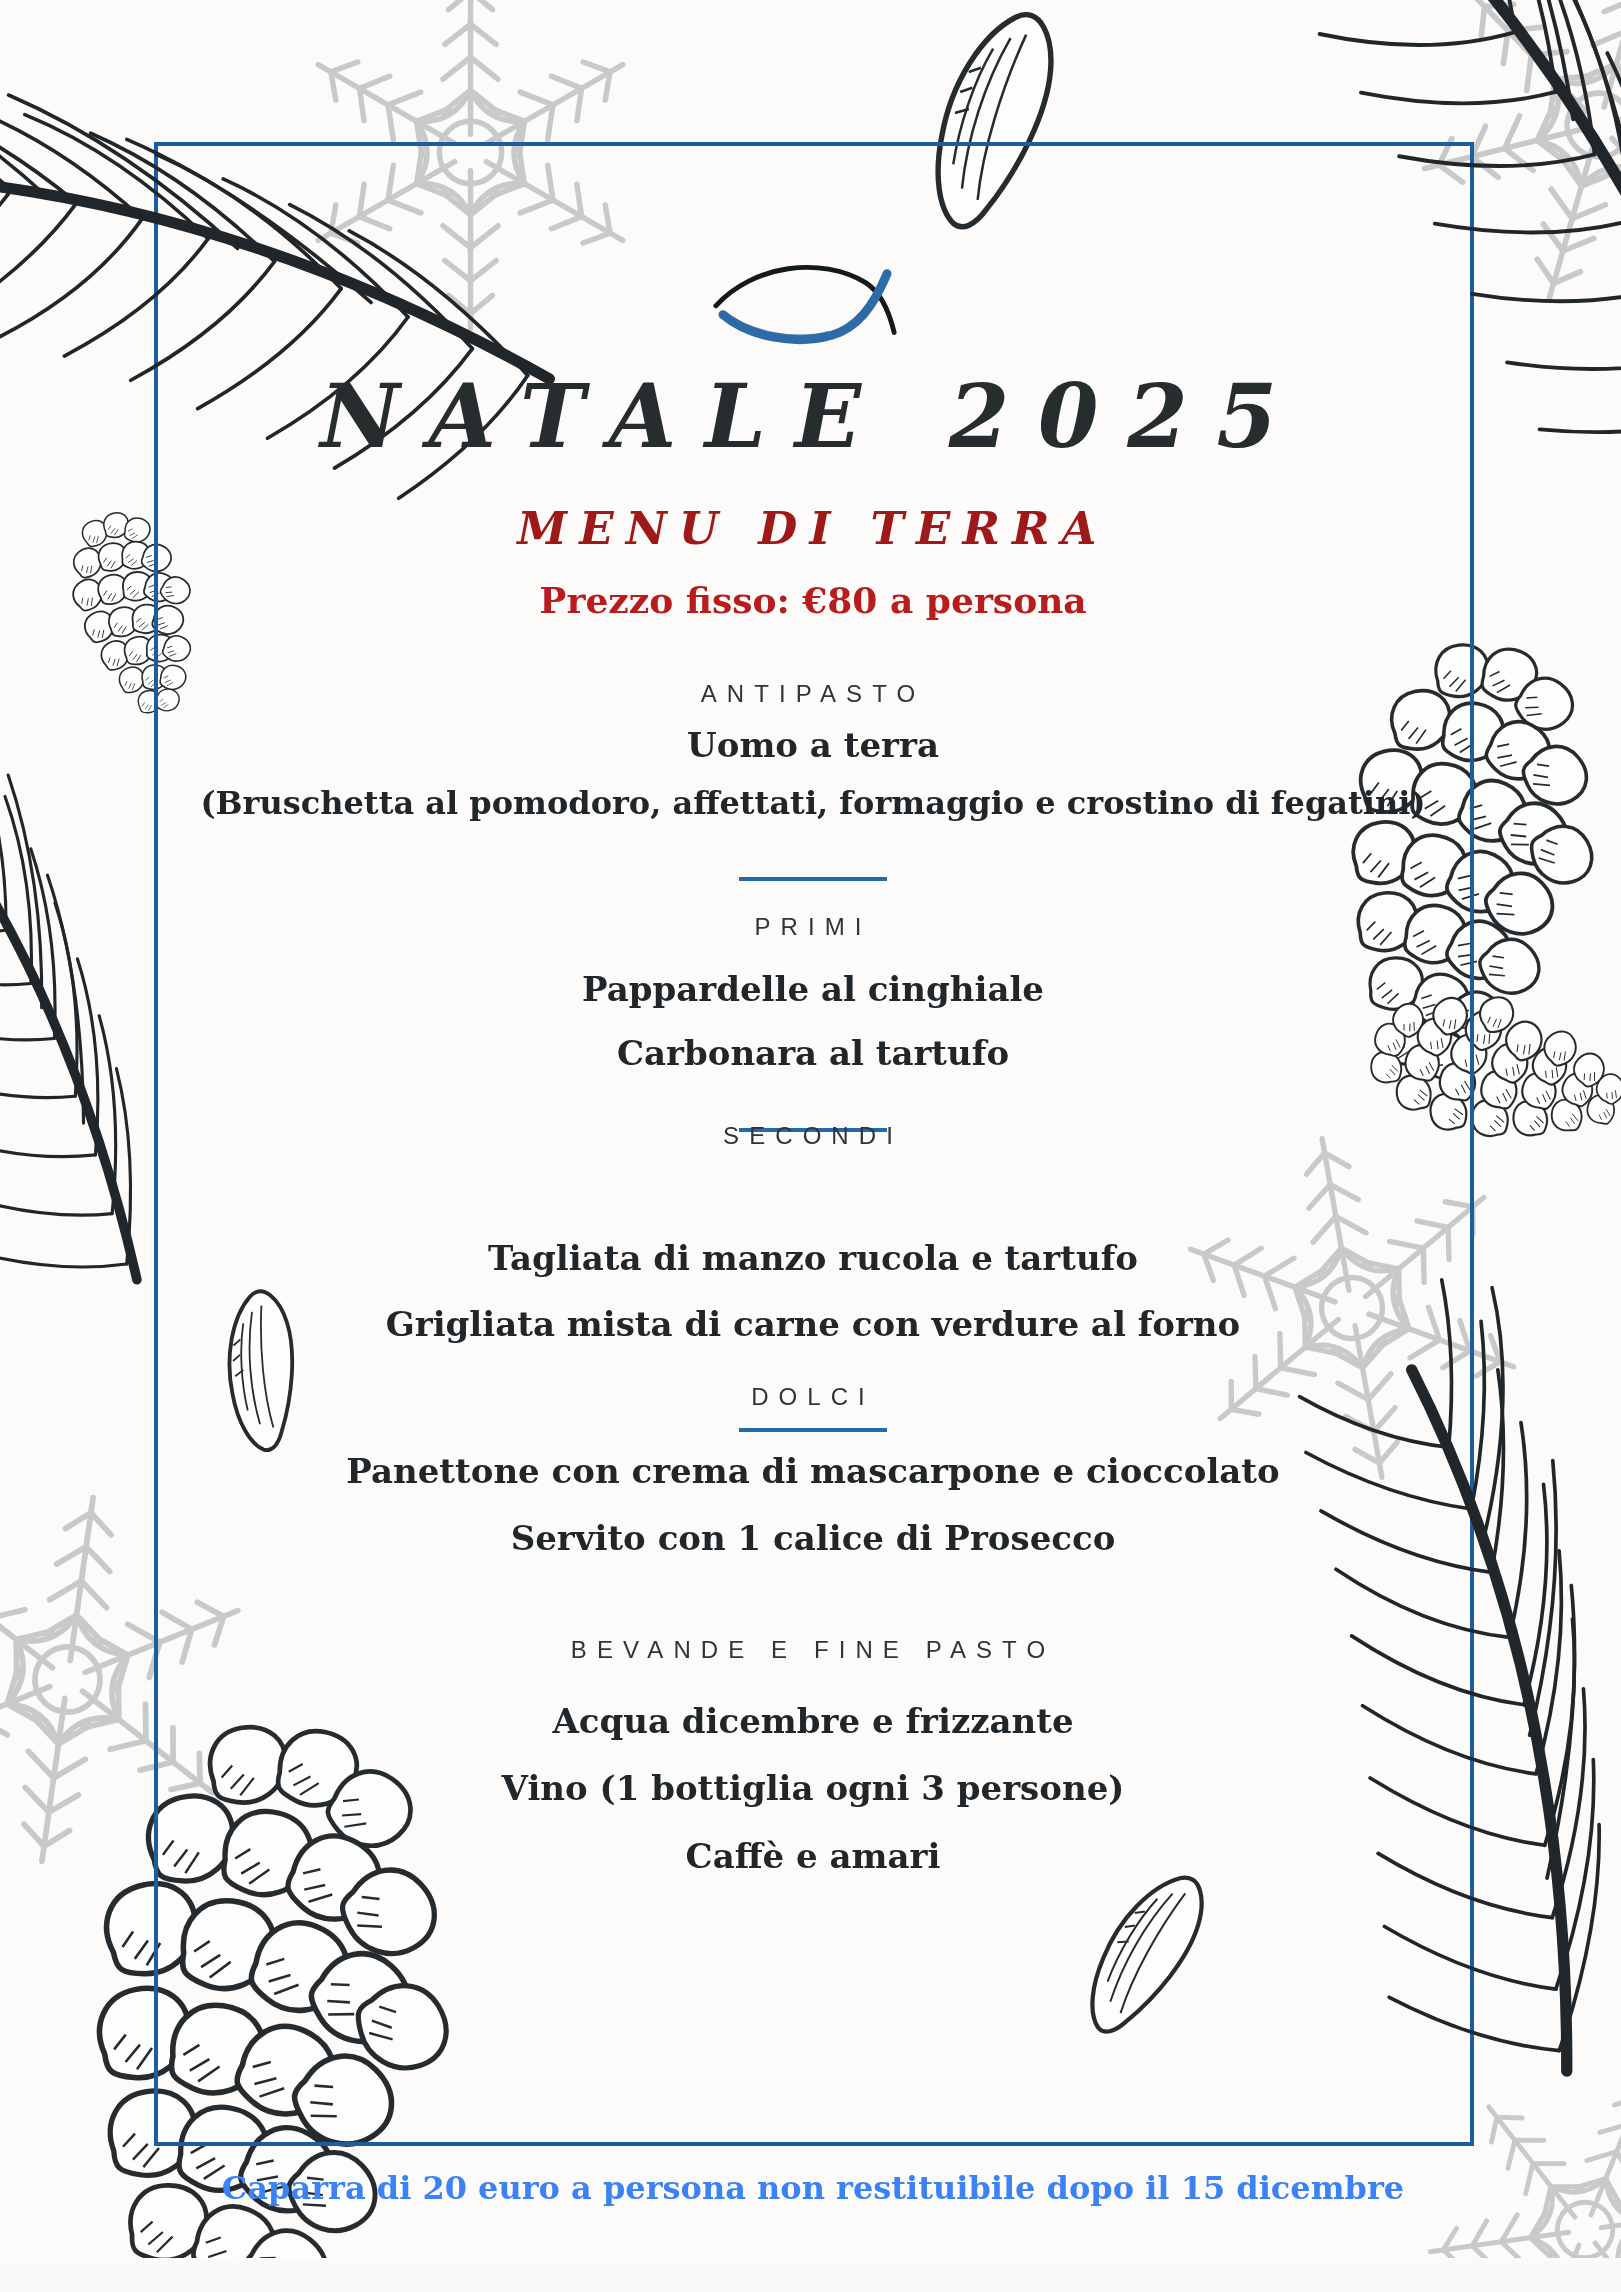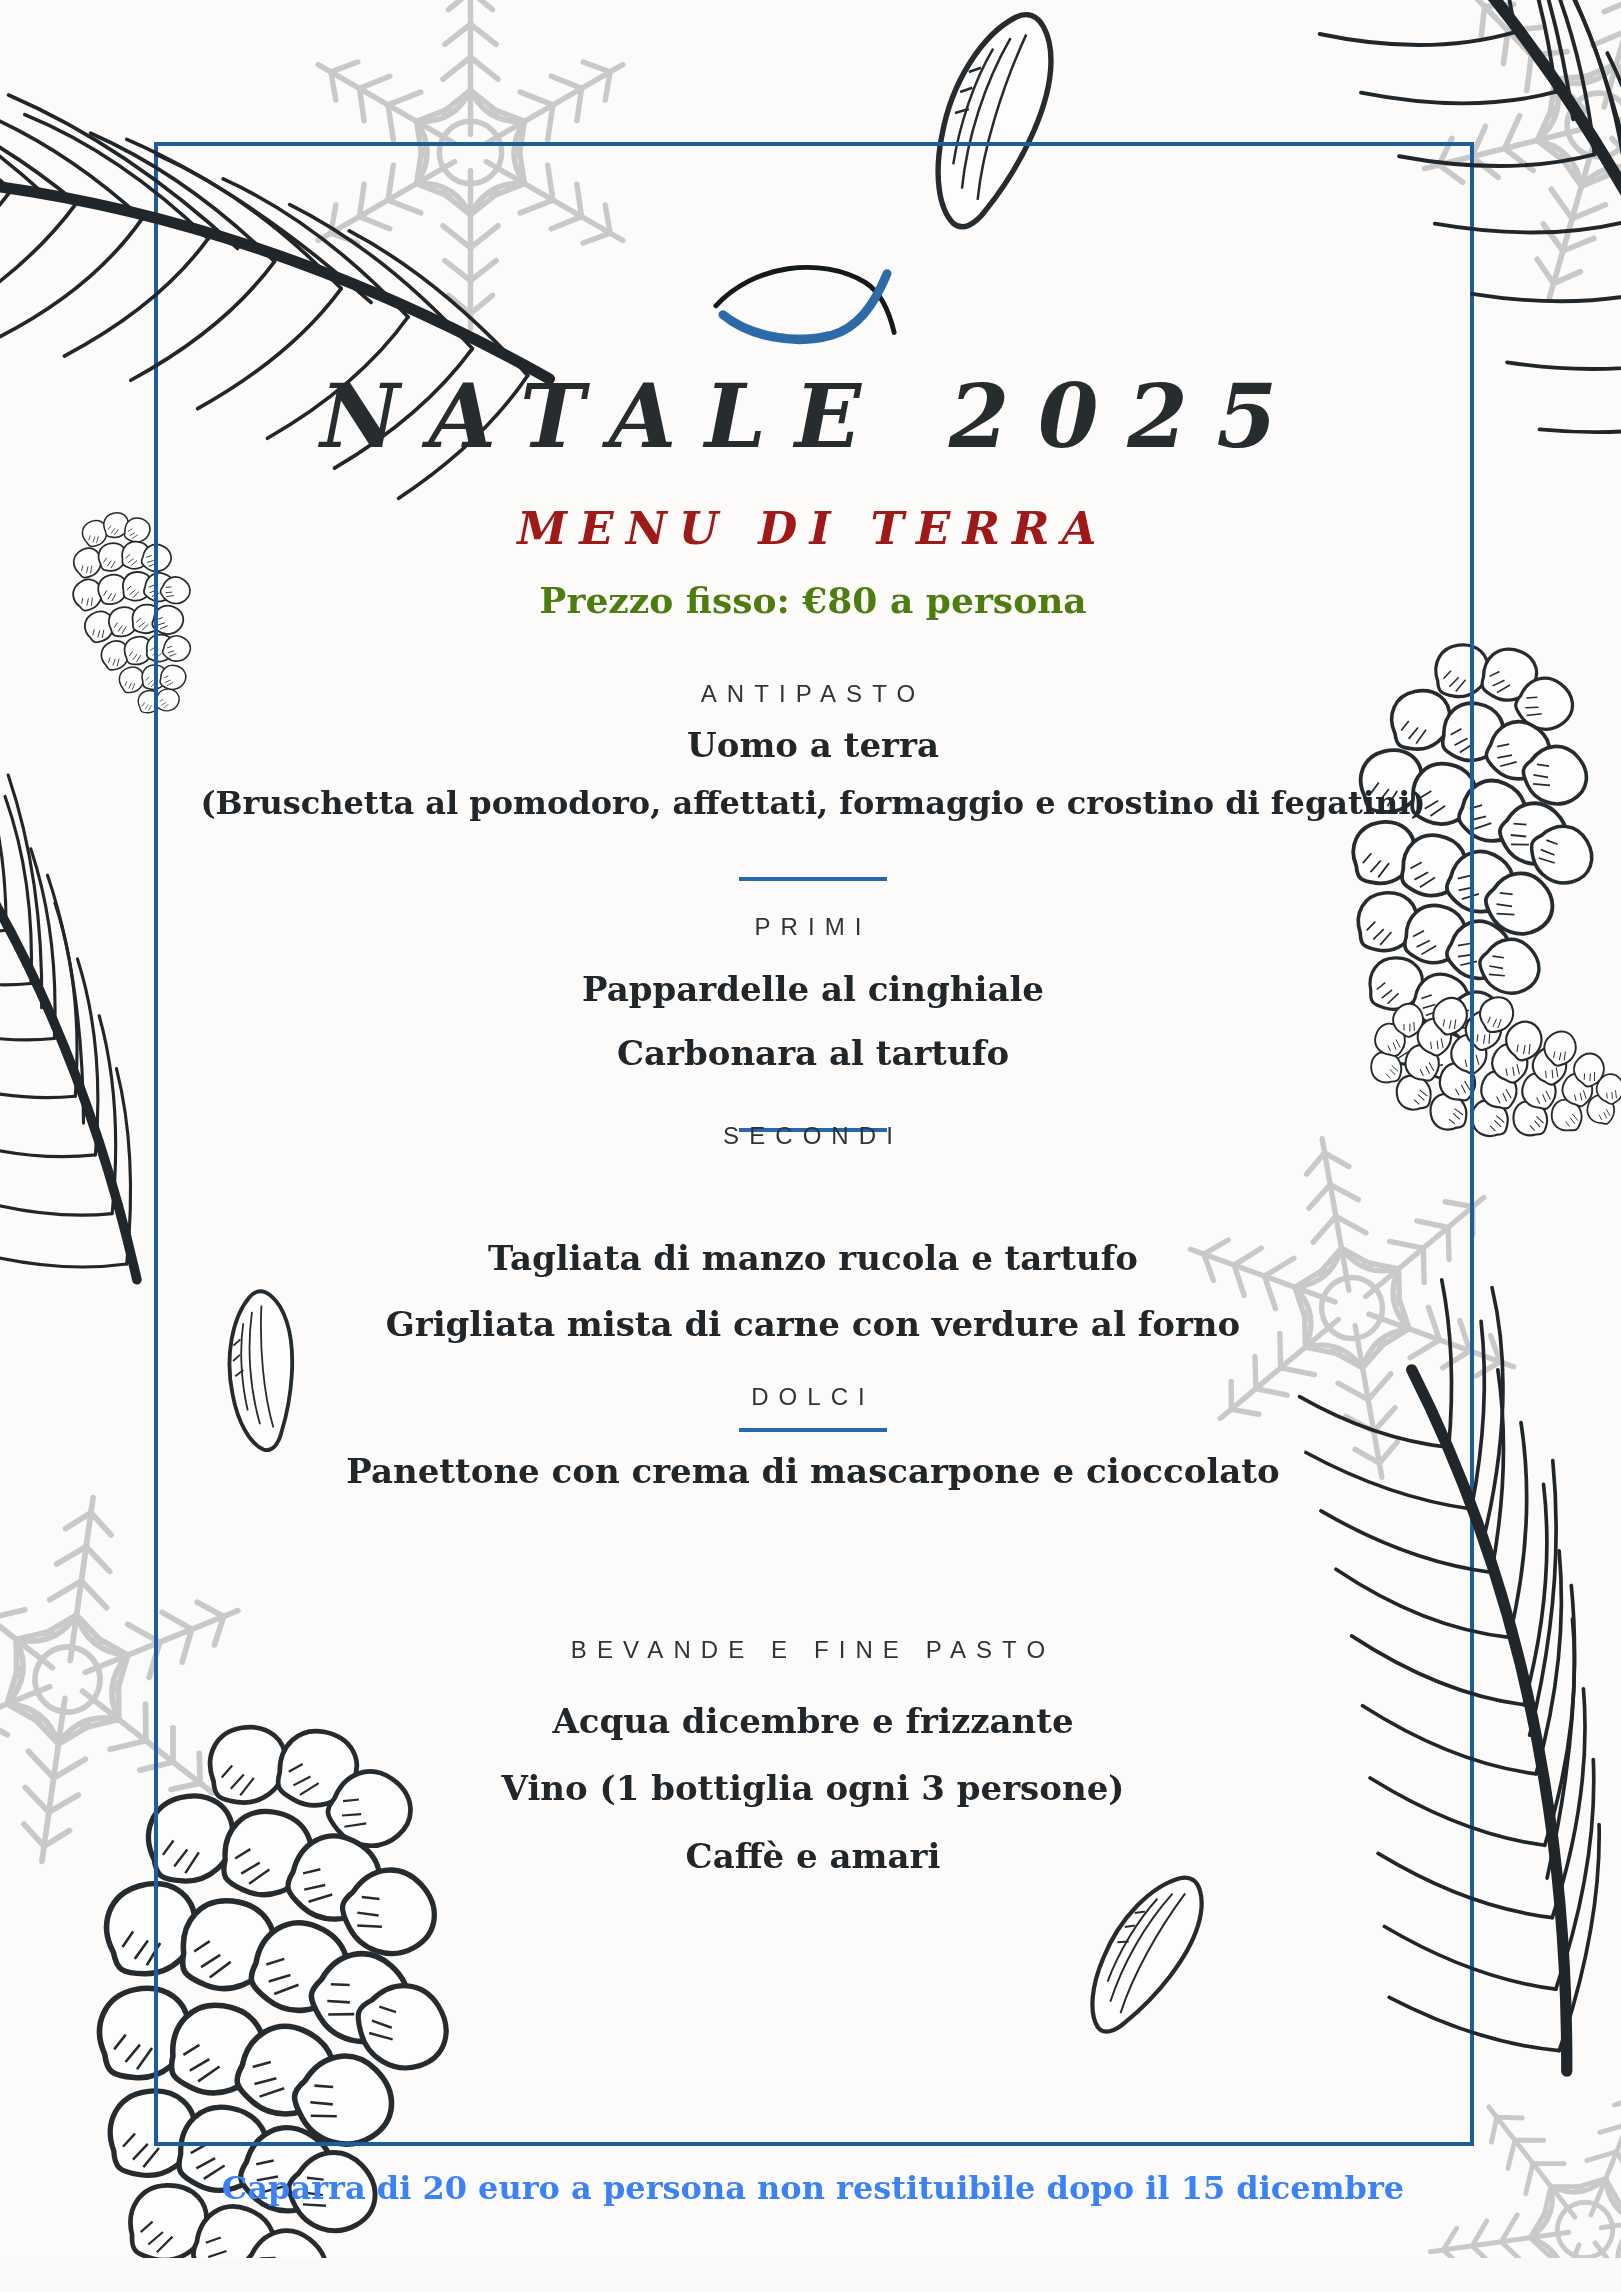--- a/index.html
+++ b/index.html
@@ -1,21 +1,21 @@
 <!DOCTYPE html>
 <html style="font-size:14.3px"><head>
 <meta charset="utf-8">
 <style>
   html,body{margin:0;padding:0;}
   body{width:1622px;height:2293px;background:#fbfaf9;overflow:hidden;}
   #page{position:relative;width:1622px;height:2258px;background:#fcfbfa;overflow:hidden;}
   .abs{position:absolute;left:813px;transform:translate(-50%,-50%);white-space:nowrap;z-index:4;text-align:center;}
   .title{font-family:"DejaVu Serif",serif;font-style:italic;font-weight:700;font-size:87px;letter-spacing:.33em;color:#272d2f;}
   .subtitle{font-family:"DejaVu Serif",serif;font-style:italic;font-weight:700;font-size:45px;letter-spacing:.27em;color:#9e1917;}
-  .price{font-family:"DejaVu Serif",serif;font-weight:700;font-size:36px;color:#4d7c0f;}
+  .price{font-family:"DejaVu Serif",serif;font-weight:700;font-size:36px;color:#b91c1c;}
   .sec{font-family:"Liberation Sans","DejaVu Sans",sans-serif;font-weight:400;font-size:24px;letter-spacing:.42em;color:#2e3437;}
   .item{font-family:"DejaVu Serif",serif;font-weight:700;font-size:34px;color:#20262a;}
   .item-sm{font-family:"DejaVu Serif",serif;font-weight:700;font-size:32px;color:#20262a;}
   .footer-note{font-family:"DejaVu Serif",serif;font-weight:700;font-size:32px;color:#3b82f6;}
   .divider{position:absolute;left:813px;transform:translateX(-50%);width:148px;height:3.6px;background:#2569ab;z-index:4;}
   #frame{position:absolute;left:154px;top:142px;width:1320px;height:2004px;border:4.5px solid #1d5c9e;box-sizing:border-box;z-index:2;}
   .deco{position:absolute;z-index:1;overflow:visible;}
   .deco-top{position:absolute;z-index:3;overflow:visible;}
   svg{display:block;}
 </style>
@@ -190,20 +190,21 @@
   <div class="abs item" style="top:1053px">Carbonara al tartufo</div>
   <div class="divider" style="top:1128px"></div>
 
   <div class="abs sec" style="top:1136px">SECONDI</div>
   <div class="abs item" style="top:1258px">Tagliata di manzo rucola e tartufo</div>
   <div class="abs item" style="top:1324px">Grigliata mista di carne con verdure al forno</div>
 
   <div class="abs sec" style="top:1397px">DOLCI</div>
   <div class="divider" style="top:1428px"></div>
   <div class="abs item" style="top:1471px">Panettone con crema di mascarpone e cioccolato</div>
+  <div class="abs item" style="top:1538px">Servito con 1 calice di Prosecco</div>
 
   <div class="abs sec" style="top:1650px">BEVANDE E FINE PASTO</div>
   <div class="abs item" style="top:1721px">Acqua dicembre e frizzante</div>
   <div class="abs item" style="top:1788px">Vino (1 bottiglia ogni 3 persone)</div>
   <div class="abs item" style="top:1856px">Caffè e amari</div>
 
   <div class="abs footer-note" style="top:2188px">Caparra di 20 euro a persona non restituibile dopo il 15 dicembre</div>
 
 </div>
 

